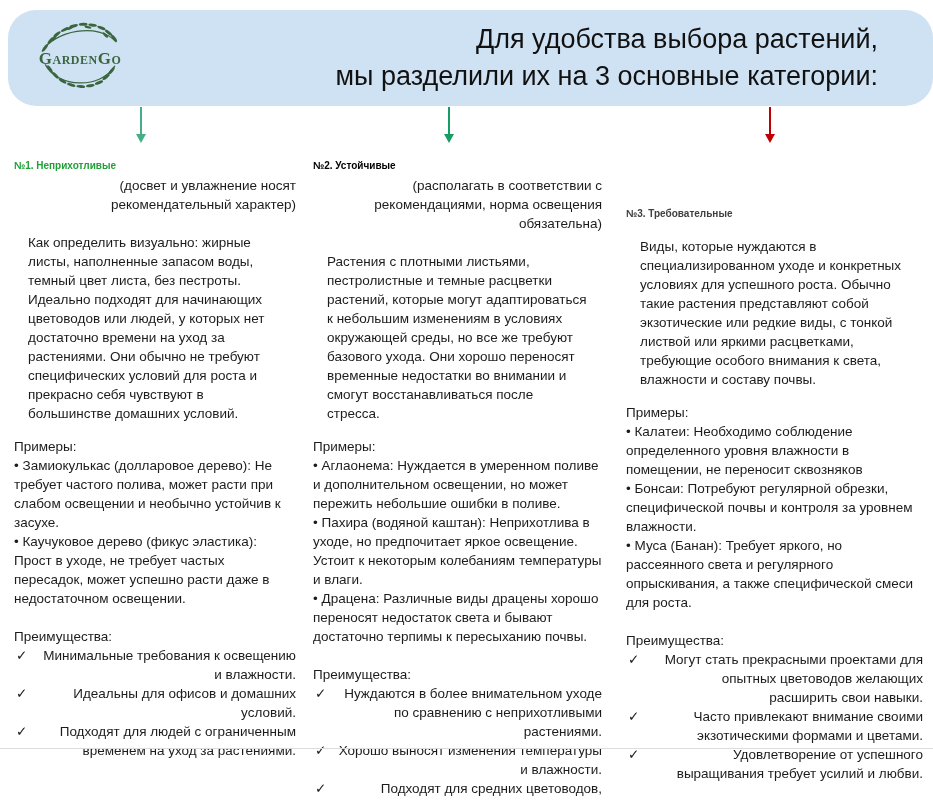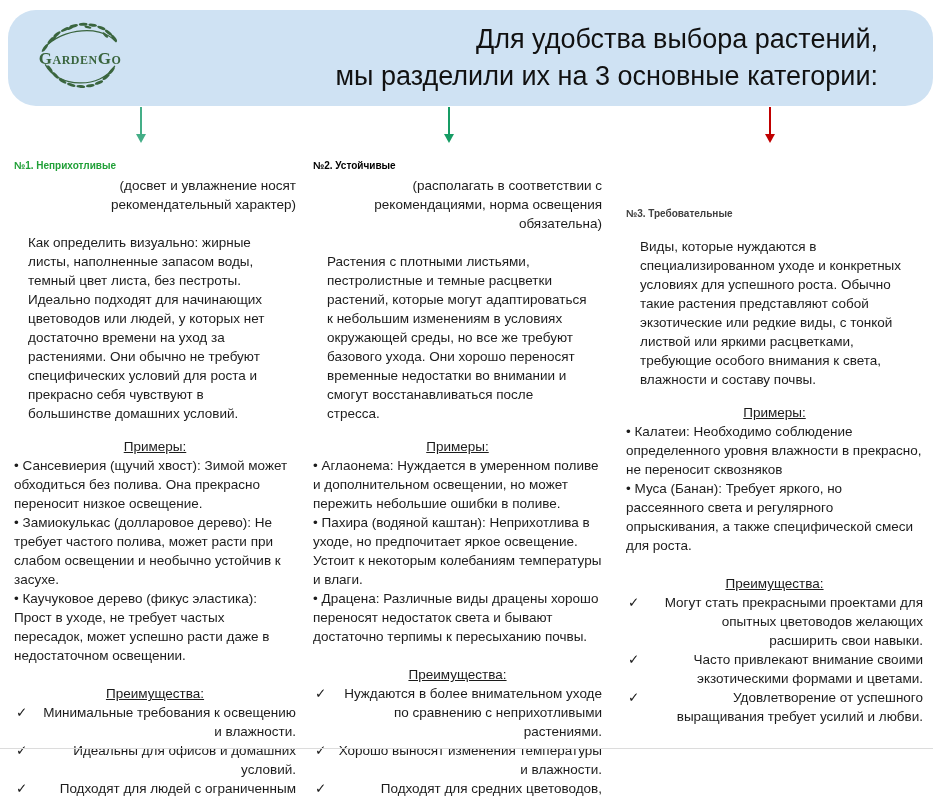--- a/index.html
+++ b/index.html
@@ -34,21 +34,21 @@
     border-top:9px solid currentColor;
   }
   
   .column{position:absolute;top:156px;font-size:13.5px;line-height:19px;}
   .col-1{left:14px;width:282px;}
   .col-2{left:313px;width:289px;}
   .col-3{left:626px;width:297px;}
   .col-heading{font-size:10px;font-weight:bold;margin:0 0 1px 0;}
   .subtitle{margin:0 0 19px 0;text-align:right;}
   .desc{margin:14px;}
-  .section-label{margin:0;text-decoration:underline;text-align:center;}
+  .section-label{margin:0;}
   .section-label.gap{margin-top:19px;}
   .bullet{margin:0;}
   .bullet::before{content:"\2022\00a0";}
   .check{position:relative;margin:0;padding-left:24px;text-align:right;}
   .check::before{content:"\2713";position:absolute;left:2px;top:0;}
   
   .bottom-rule{position:absolute;left:0;right:0;top:748px;height:1px;background:#dcdcdc;}
 </style>
 </head>
 <body>
@@ -105,21 +105,20 @@
 <div class="arrow" style="left: 770px; color: rgb(192, 0, 0);">
   <div class="stem"></div>
   <div class="head"></div>
 </div>
 
 <section class="column col-1">
   <h2 class="col-heading" style="color: rgb(33, 160, 56);">№1. Неприхотливые</h2>
   <p class="subtitle">(досвет и увлажнение носят рекомендательный характер)</p>
   <p class="desc">Как определить визуально: жирные листы, наполненные запасом воды, темный цвет листа, без пестроты. Идеально подходят для начинающих цветоводов или людей, у которых нет достаточно времени на уход за растениями. Они обычно не требуют специфических условий для роста и прекрасно себя чувствуют в большинстве домашних условий.</p>
   <p class="section-label">Примеры:</p>
-  <p class="bullet">Сансевиерия (щучий хвост): Зимой может обходиться без полива. Она прекрасно переносит низкое освещение.</p>
   <p class="bullet">Замиокулькас (долларовое дерево): Не требует частого полива, может расти при слабом освещении и необычно устойчив к засухе.</p>
   <p class="bullet">Каучуковое дерево (фикус эластика): Прост в уходе, не требует частых пересадок, может успешно расти даже в недостаточном освещении.</p>
   <p class="section-label gap">Преимущества:</p>
   <div class="check">Минимальные требования к освещению и влажности.</div>
   <div class="check">Идеальны для офисов и домашних условий.</div>
   <div class="check">Подходят для людей с ограниченным временем на уход за растениями.</div>
 </section>
 
 <section class="column col-2">
   <h2 class="col-heading" style="color: #000000;">№2. Устойчивые</h2>
@@ -132,21 +131,22 @@
   <p class="section-label gap">Преимущества:</p>
   <div class="check">Нуждаются в более внимательном уходе по сравнению с неприхотливыми растениями.</div>
   <div class="check">Хорошо выносят изменения температуры и влажности.</div>
   <div class="check">Подходят для средних цветоводов, которые хотят развивать свои навыки.</div>
 </section>
 
 <section class="column col-3">
   <h2 class="col-heading" style="color: #404040; margin-top: 48px;">№3. Требовательные</h2>
   <p class="desc">Виды, которые нуждаются в специализированном уходе и конкретных условиях для успешного роста. Обычно такие растения представляют собой экзотические или редкие виды, с тонкой листвой или яркими расцветками, требующие особого внимания к света, влажности и составу почвы.</p>
   <p class="section-label">Примеры:</p>
-  <p class="bullet">Калатеи: Необходимо соблюдение определенного уровня влажности в прекрасно, не переносит сквозняков</p>
+  <p class="bullet">Калатеи: Необходимо соблюдение определенного уровня влажности в помещении, не переносит сквозняков</p>
+  <p class="bullet">Бонсаи: Потребуют регулярной обрезки, специфической почвы и контроля за уровнем влажности.</p>
   <p class="bullet">Муса (Банан): Требует яркого, но рассеянного света и регулярного опрыскивания, а также специфической смеси для роста.</p>
   <p class="section-label gap">Преимущества:</p>
   <div class="check">Могут стать прекрасными проектами для опытных цветоводов желающих расширить свои навыки.</div>
   <div class="check">Часто привлекают внимание своими экзотическими формами и цветами.</div>
   <div class="check">Удовлетворение от успешного выращивания требует усилий и любви.</div>
 </section>
 
 <div class="bottom-rule"></div>
 
 </body></html>

